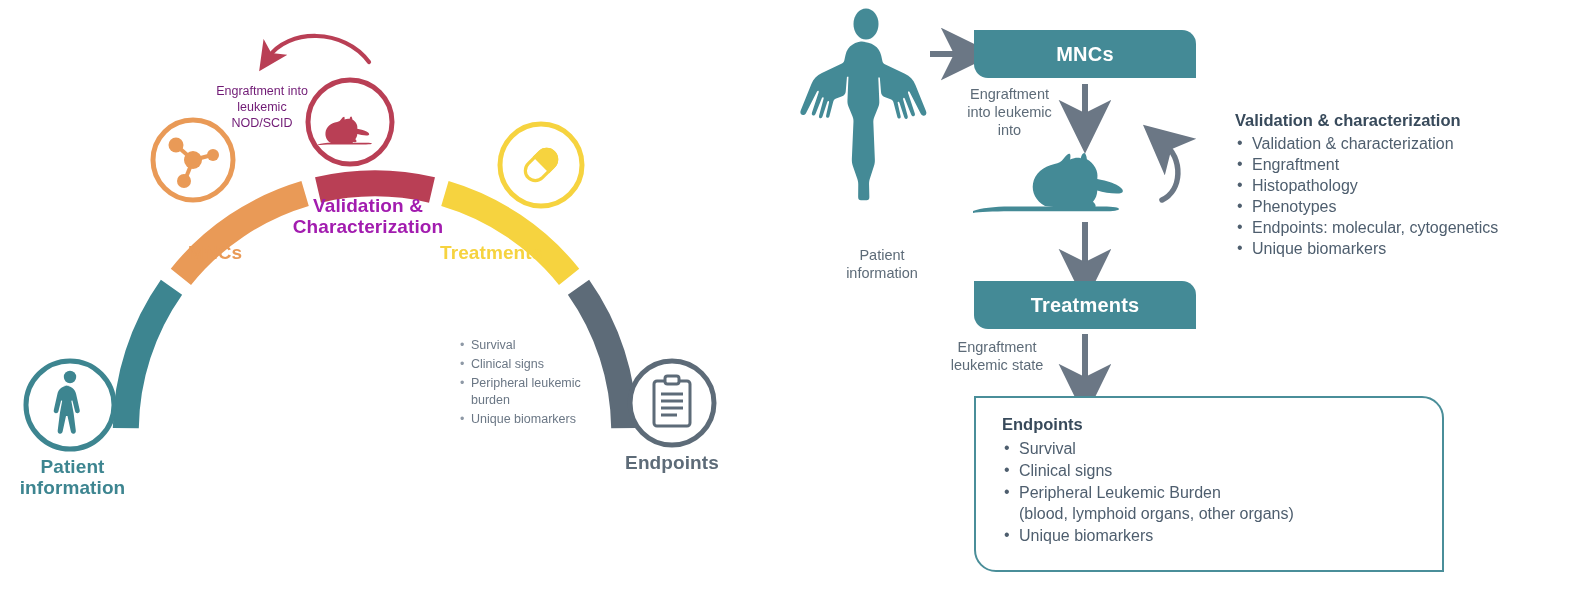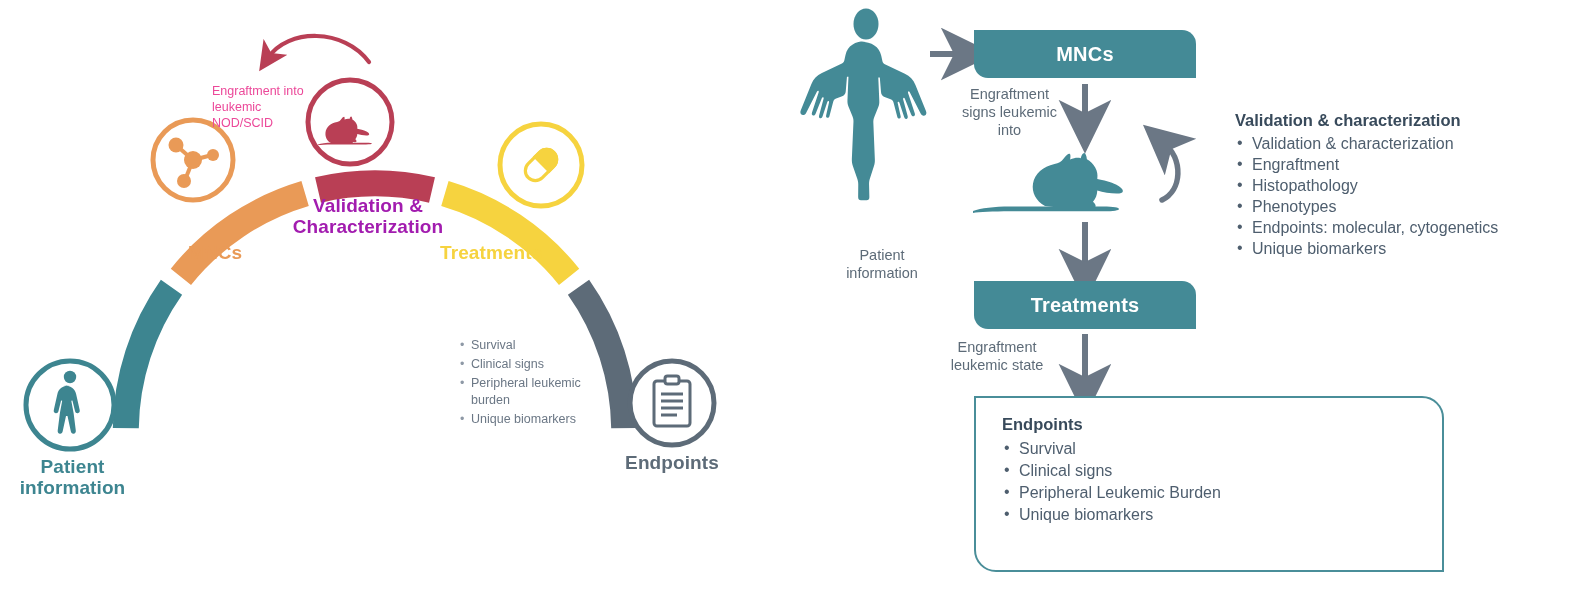--- a/index.html
+++ b/index.html
@@ -13,21 +13,21 @@
   #arc-svg{position:absolute;left:0;top:0;}
 
   .node-label{position:absolute;font-weight:bold;line-height:1.12;letter-spacing:.1px;}
   .lbl-mncs{left:188px;top:242px;font-size:19px;color:#e99a57;}
   .lbl-valchar{left:278px;top:195px;font-size:19px;color:#a21caf;text-align:center;width:180px;}
   .lbl-treat{left:440px;top:242px;font-size:19px;color:#f6d33f;}
   .lbl-patient{left:10px;top:456px;font-size:19px;color:#3d8590;text-align:center;width:125px;}
   .lbl-endpoints{left:592px;top:452px;font-size:19px;color:#5d6b78;width:160px;text-align:center;}
 
   .engraft-note{position:absolute;left:212px;top:83px;width:100px;font-size:12.5px;
-                line-height:1.28;color:#ec4899;text-align:left;}
+                line-height:1.28;color:#701a75;text-align:center;}
 
   .arc-bullets{position:absolute;left:458px;top:337px;width:160px;font-size:12.5px;
                line-height:1.42;color:#6b7785;}
   .arc-bullets ul{margin:0;padding:0 0 0 13px;list-style:none;}
   .arc-bullets li{position:relative;margin:0 0 1px 0;}
   .arc-bullets li:before{content:"\2022";position:absolute;left:-11px;top:0;color:#8e99a6;}
 
   
   #right-panel{position:absolute;left:780px;top:0;width:790px;height:594px;}
   #flow-svg{position:absolute;left:0;top:0;}
@@ -252,21 +252,21 @@
 
     <div id="label-patient-info" class="nosel">
       <span>Patient</span><br>
       <span>information</span>
     </div>
 
     <div id="box-mncs" class="tealbox nosel">MNCs</div>
 
     <div id="note-engraft-mice" class="flow-note nosel">
       <span>Engraftment</span><br>
-      <span>signs leukemic</span><br>
+      <span>into leukemic</span><br>
       <span>into</span>
     </div>
 
     <div id="valchar-head" class="panel-head nosel">Validation &amp; characterization</div>
 
     <div id="valchar-list" class="flow-list nosel">
       <ul>
         <li>Validation &amp; characterization</li>
         <li>Engraftment</li>
         <li>Histopathology</li>
@@ -284,19 +284,20 @@
     </div>
 
     <div id="endpoints-box"></div>
     <div id="endpoints-head" class="panel-head nosel">Endpoints</div>
     <div id="endpoints-list" class="flow-list nosel">
       <ul>
         <li>Survival</li>
         <li>Clinical signs</li>
         <li>
           <span>Peripheral Leukemic Burden</span>
+          <span class="sub-line">(blood, lymphoid organs, other organs)</span>
         </li>
         <li>Unique biomarkers</li>
       </ul>
     </div>
   </div>
 
 </div>
 
 </body></html>

